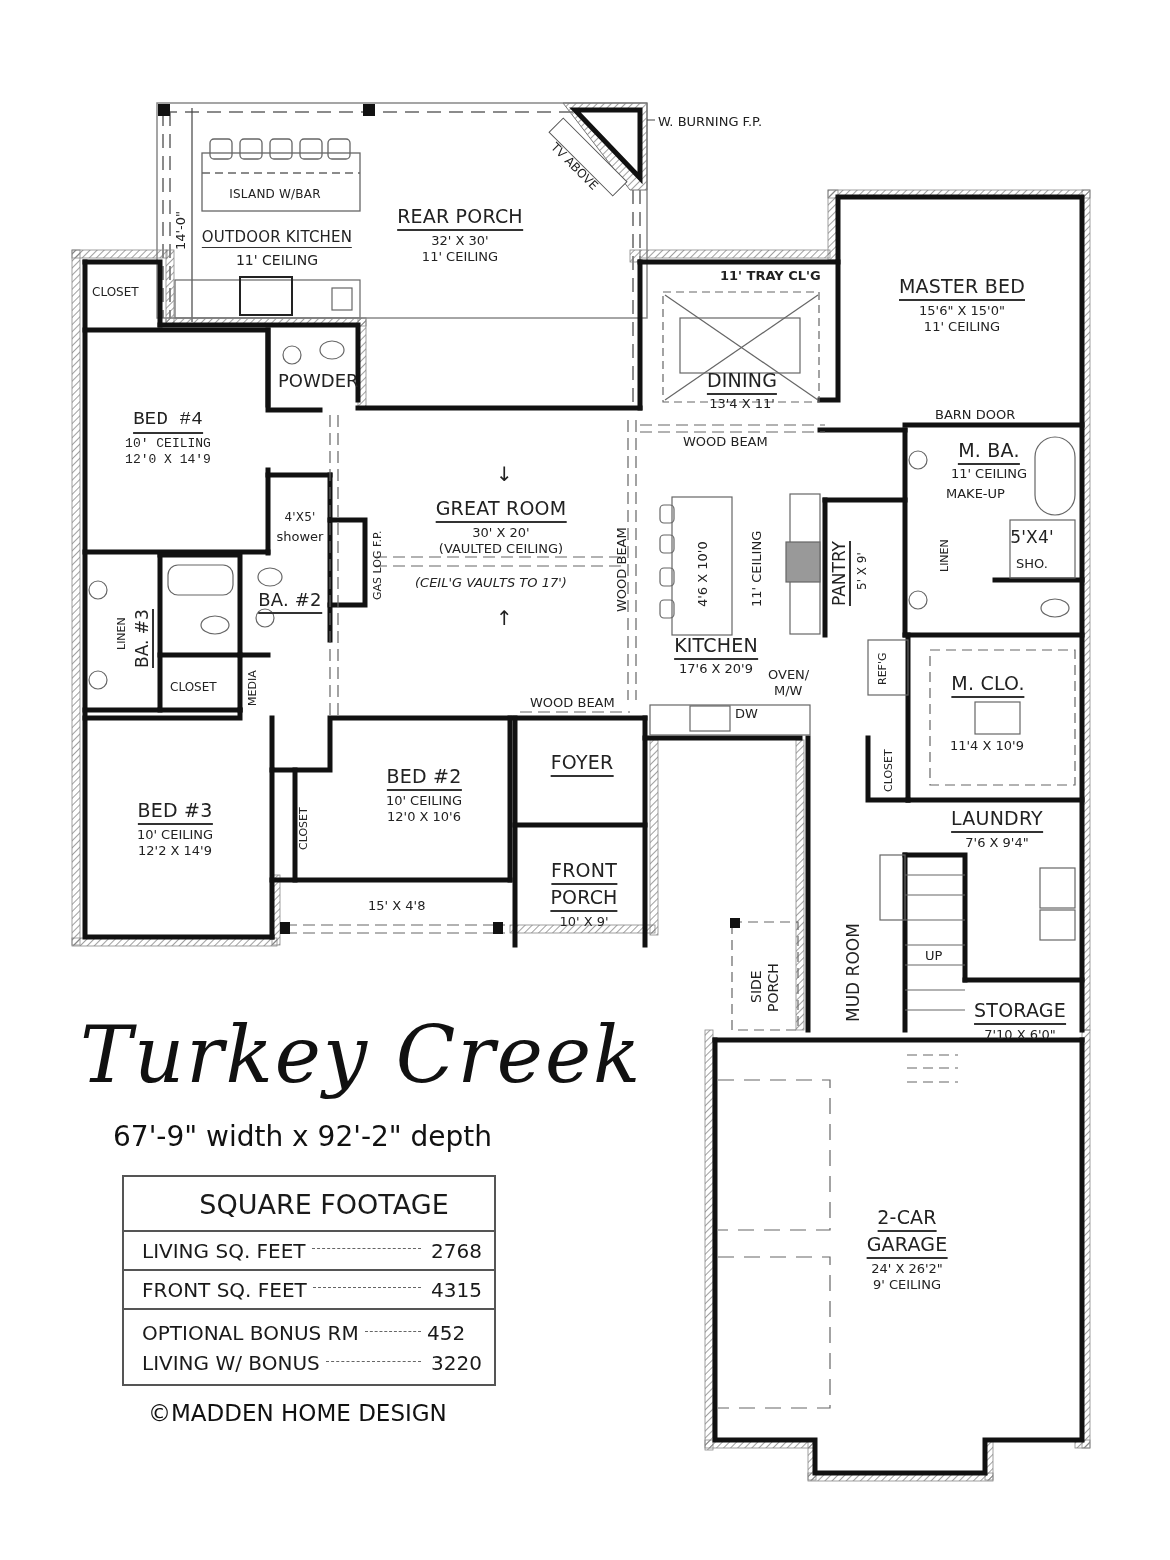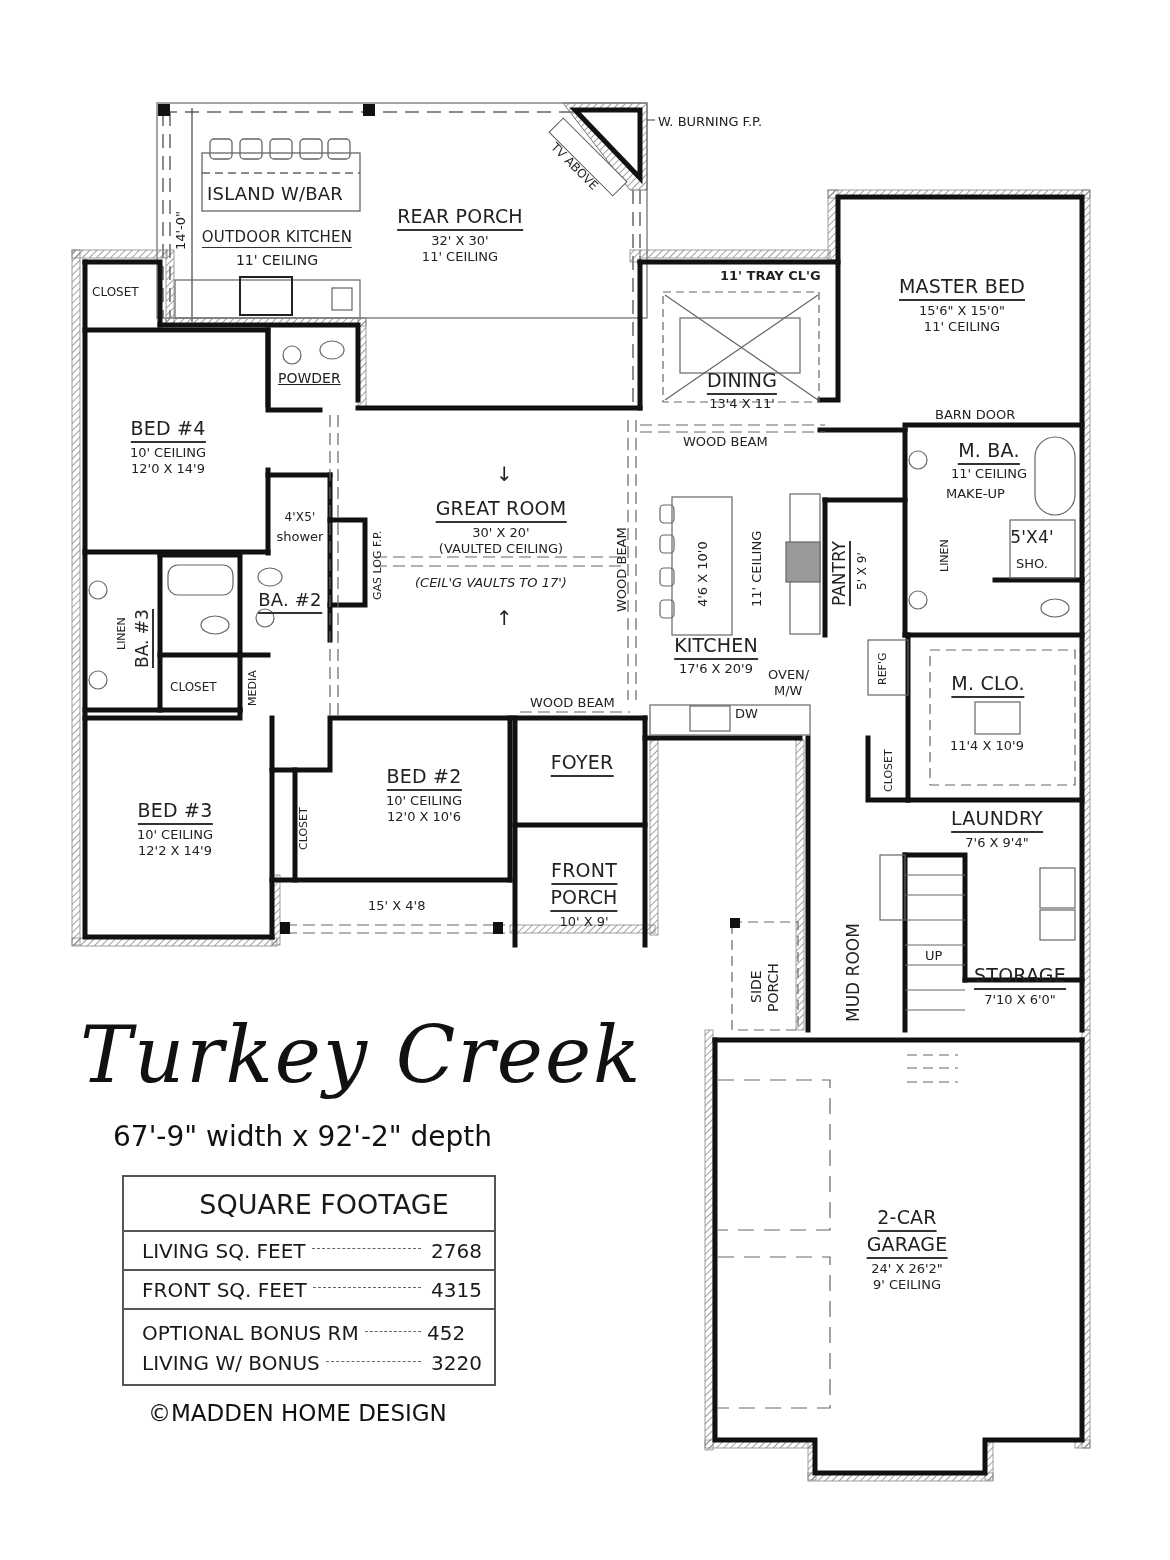--- a/index.html
+++ b/index.html
@@ -240,21 +240,21 @@
     <circle cx="918" cy="460" r="9"></circle>
     <circle cx="918" cy="600" r="9"></circle>
     <ellipse cx="1055" cy="608" rx="14" ry="9"></ellipse>
   </g>
   <rect x="280" y="922" width="10" height="12" fill="#111"></rect>
   <rect x="493" y="922" width="10" height="12" fill="#111"></rect>
   <rect x="730" y="918" width="10" height="10" fill="#111"></rect>
 </svg>
 
 <div class="vert" style="left:173px; top:250px;">14'-0"</div>
-<div class="lbl small plain" style="left:275px; top:184px;"><span class="t" style="font-size:18px">ISLAND W/BAR</span></div>
+<div class="lbl small plain" style="left:275px; top:184px;"><span class="t" style="font-size:12px">ISLAND W/BAR</span></div>
 <div class="lbl small" style="left:277px; top:228px;">
   <span class="t" style="font-size:15px; border-bottom-width:1.5px">OUTDOOR KITCHEN</span>
   <span class="s" style="font-size:14px; margin-top:4px">11' CEILING</span>
 </div>
 <div class="lbl" style="left:460px; top:206px;">
   <span class="t">REAR PORCH</span>
   <span class="s">32' X 30'</span>
   <span class="s" style="margin-top:1px">11' CEILING</span>
 </div>
 <div class="note" style="left:658px; top:114px;">W. BURNING F.P.</div>
@@ -276,22 +276,22 @@
   <span class="s" style="margin-top:2px">11' CEILING</span>
 </div>
 <div class="note" style="left:946px; top:486px;">MAKE-UP</div>
 <div class="vert" style="left:938px; top:572px; font-size:11px;">LINEN</div>
 <div class="lbl small plain" style="left:1032px; top:528px;">
   <span class="t" style="font-size:17px">5'X4'</span>
   <span class="s" style="margin-top:8px">SHO.</span>
 </div>
 
 <div class="note" style="left:92px; top:285px; font-size:12px;">CLOSET</div>
-<div class="note" style="left:278px; top:370px; font-size:14px;text-decoration:underline;">POWDER</div>
-<div class="lbl" style="left:168px; top:418px;">
+<div class="note" style="left:278px; top:370px; font-size:18px;">POWDER</div>
+<div class="lbl" style="left:168px; top:409px;font-family:Liberation Mono, monospace;">
   <span class="t">BED #4</span>
   <span class="s">10' CEILING</span>
   <span class="s" style="margin-top:1px">12'0 X 14'9</span>
 </div>
 <div class="lbl small plain" style="left:300px; top:507px;">
   <span class="t" style="font-size:12px">4'X5'</span>
   <span class="s" style="margin-top:4px">shower</span>
 </div>
 <div class="lbl" style="left:290px; top:590px;"><span class="t" style="font-size:18px">BA. #2</span></div>
 <div class="vert big" style="left:132px; top:668px;"><span class="u">BA. #3</span></div>
@@ -350,21 +350,21 @@
 </div>
 
 <div class="lbl" style="left:997px; top:808px;">
   <span class="t">LAUNDRY</span>
   <span class="s">7'6 X 9'4"</span>
 </div>
 <div class="vert big" style="left:843px; top:1022px;"><span>MUD ROOM</span></div>
 <div class="vert" style="left:748px; top:1003px; line-height:1.2; font-size:14px;"><span>SIDE</span></div>
 <div class="vert" style="left:765px; top:1012px; font-size:14px;"><span>PORCH</span></div>
 <div class="note" style="left:925px; top:948px;">UP</div>
-<div class="lbl" style="left:1020px; top:965px;text-align:center;">
+<div class="lbl" style="left:1020px; top:1000px;text-align:center;">
   <span class="t">STORAGE</span>
   <span class="s">7'10 X 6'0"</span>
 </div>
 <div class="lbl" style="left:907px; top:1207px;">
   <span class="t">2-CAR</span><br>
   <span class="t" style="margin-top:2px">GARAGE</span>
   <span class="s">24' X 26'2"</span>
   <span class="s" style="margin-top:1px">9' CEILING</span>
 </div>
 

